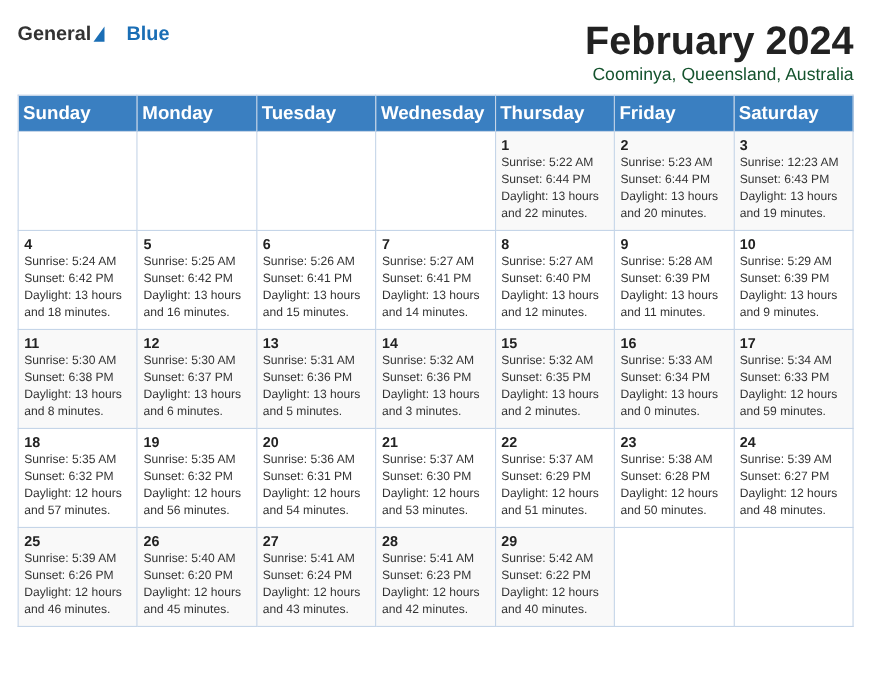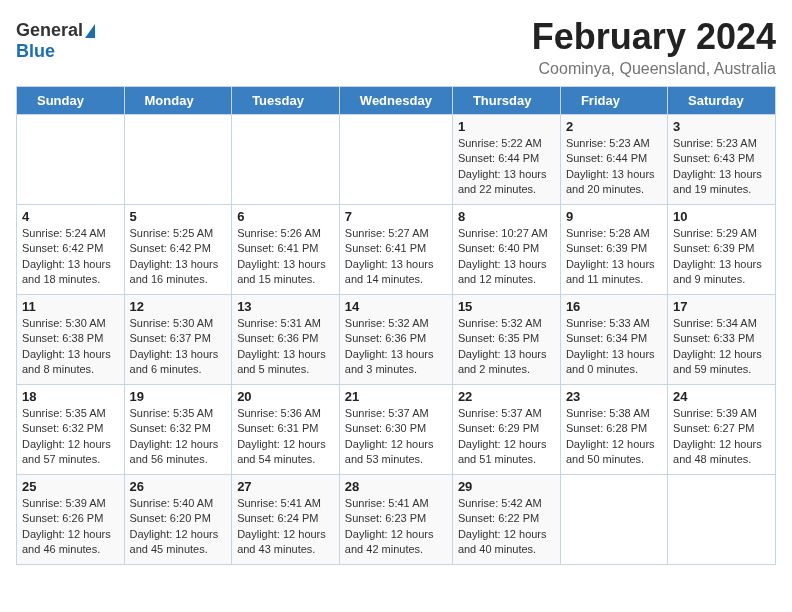--- a/index.html
+++ b/index.html
@@ -11,33 +11,34 @@
       padding: 16px;
     }
     .header-section {
       display: flex;
       align-items: flex-start;
       justify-content: space-between;
       margin-bottom: 8px;
     }
     .logo {
       display: flex;
-      flex-direction: column;
+      flex-direction: row;
       align-items: flex-start;
       margin-top: 4px;
     }
     .logo-text-general {
       font-size: 18px;
       font-weight: bold;
       color: #333;
     }
     .logo-text-blue {
       font-size: 18px;
       font-weight: bold;
       color: #1a6eb5;
+      margin-left: 20px;
     }
     .logo-icon {
       display: inline-block;
       width: 0;
       height: 0;
       border-left: 10px solid transparent;
       border-bottom: 14px solid #1a6eb5;
       margin-left: 2px;
       vertical-align: middle;
     }
@@ -49,36 +50,36 @@
       text-align: right;
       margin-left: 48px;
     }
     .main-title {
       font-size: 36px;
       font-weight: bold;
       color: #222;
     }
     .subtitle {
       font-size: 16px;
-      color: #737373;
+      color: #14532d;
       margin-top: 2px;
     }
     .calendar {
       width: 100%;
       border-collapse: collapse;
       font-size: 11px;
     }
     .calendar thead tr {
       background-color: #3a7fc1;
       color: #fff;
     }
     .calendar thead th {
-      padding: 6px 20px;
+      padding: 6px 4px;
       text-align: left;
-      font-size: 13px;
+      font-size: 17px;
       font-weight: bold;
       border: 1px solid #c5d5e8;
     }
     .calendar tbody tr {
       border: 1px solid #c5d5e8;
     }
     .calendar tbody td {
       vertical-align: top;
       padding: 4px 5px;
       border: 1px solid #c5d5e8;
@@ -149,21 +150,21 @@
         </td>
         <td>
           <div class="day-number">2</div>
           <div class="day-info">Sunrise: 5:23 AM
 Sunset: 6:44 PM
 Daylight: 13 hours
 and 20 minutes.</div>
         </td>
         <td>
           <div class="day-number">3</div>
-          <div class="day-info">Sunrise: 5:23 AM
+          <div class="day-info">Sunrise: 12:23 AM
 Sunset: 6:43 PM
 Daylight: 13 hours
 and 19 minutes.</div>
         </td>
       </tr>
       <tr>
         <td>
           <div class="day-number">4</div>
           <div class="day-info">Sunrise: 5:24 AM
 Sunset: 6:42 PM
@@ -186,21 +187,21 @@
         </td>
         <td>
           <div class="day-number">7</div>
           <div class="day-info">Sunrise: 5:27 AM
 Sunset: 6:41 PM
 Daylight: 13 hours
 and 14 minutes.</div>
         </td>
         <td>
           <div class="day-number">8</div>
-          <div class="day-info">Sunrise: 10:27 AM
+          <div class="day-info">Sunrise: 5:27 AM
 Sunset: 6:40 PM
 Daylight: 13 hours
 and 12 minutes.</div>
         </td>
         <td>
           <div class="day-number">9</div>
           <div class="day-info">Sunrise: 5:28 AM
 Sunset: 6:39 PM
 Daylight: 13 hours
 and 11 minutes.</div>

